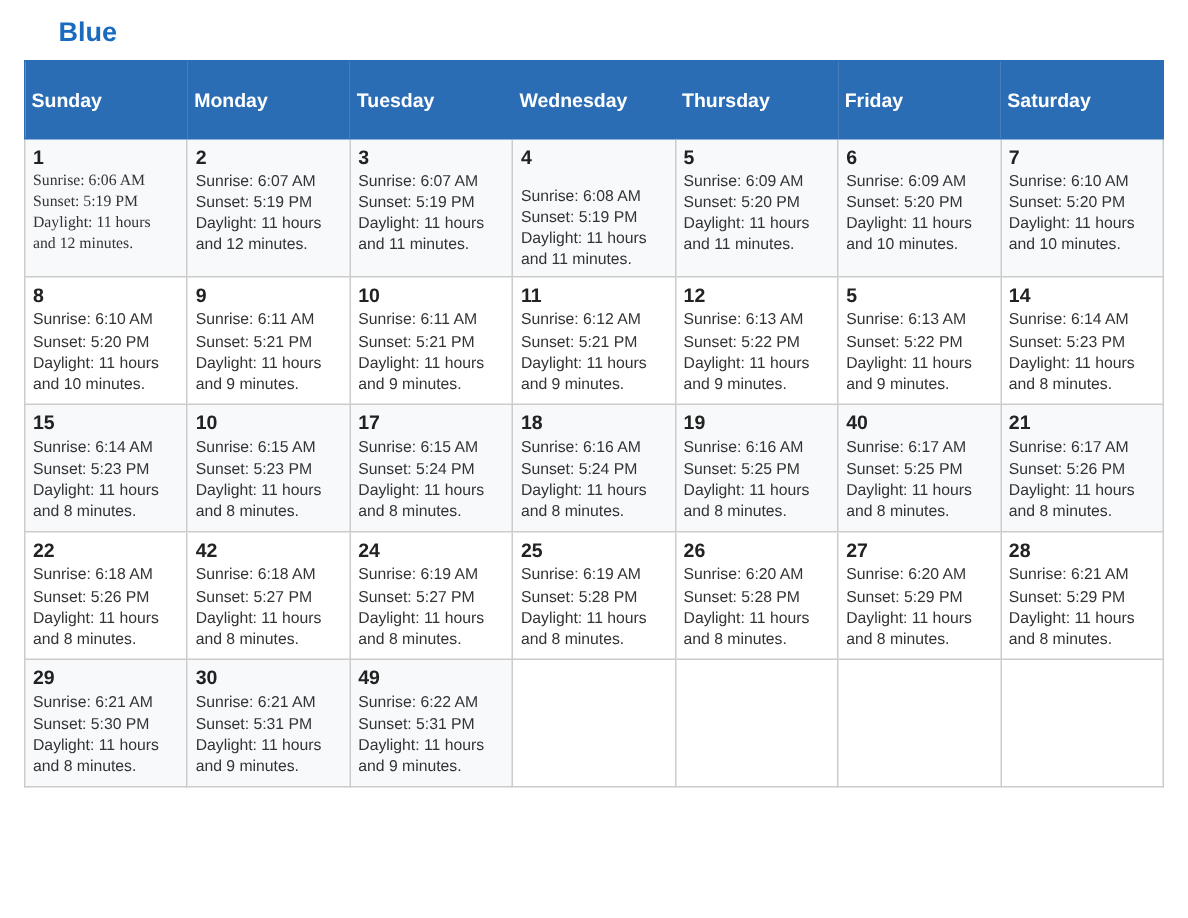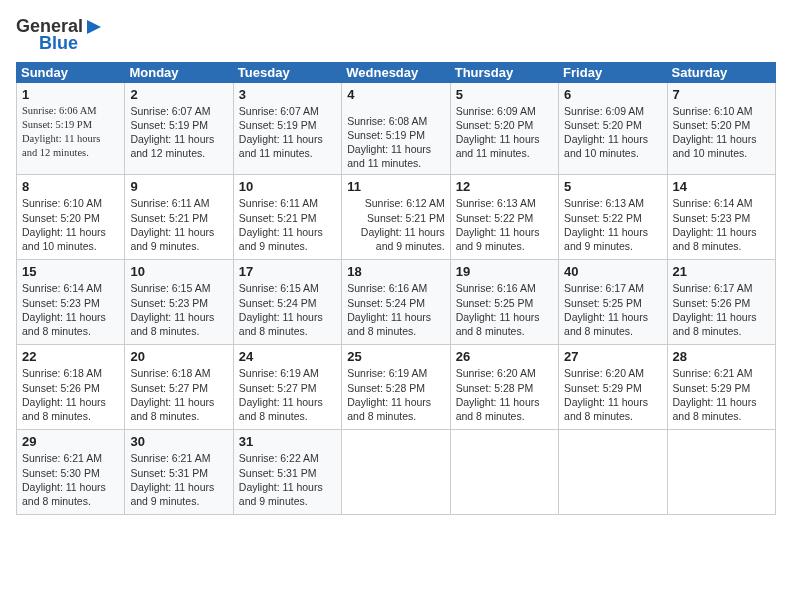--- a/index.html
+++ b/index.html
@@ -41,21 +41,21 @@
       color: #444;
     }
     table {
       width: 100%;
       border-collapse: collapse;
       font-size: 11px;
     }
     thead tr th {
       background: #2a6db5;
       color: #fff;
-      padding: 2px 4px;
+      padding: 18px 4px;
       text-align: left;
       font-size: 13px;
       font-weight: bold;
       border: 1px solid #2a6db5;
     }
     tbody tr td {
       border: 1px solid #ccc;
       vertical-align: top;
       padding: 4px 5px;
       width: 14.28%;
@@ -80,28 +80,20 @@
       color: #333;
       line-height: 1.35;
     }
   </style>
 </head>
 <body>
 
 <div class="header-area">
   <div class="logo">
     <div style="display:flex;flex-direction:column;align-items:flex-start;">
-      <div style="display:flex;align-items:center;">
-        <span class="logo-text">
-          <span class="general">General</span>
-        </span>
-        <svg width="22" height="22" viewBox="0 0 22 22">
-          <polygon points="4,4 18,11 4,18" fill="#1a6bbf"></polygon>
-        </svg>
-      </div>
       <span class="logo-text" style="margin-top:-4px;margin-left:23px;">
         <span class="blue">Blue</span>
       </span>
     </div>
   </div>
   <div class="title-area">
     <div class="month-title"></div>
     <div class="subtitle"></div>
   </div>
 </div>
@@ -187,21 +179,21 @@
         </td>
         <td>
           <span class="day-num">10</span>
           <div class="day-info" style="white-space: pre-line;">Sunrise: 6:11 AM
 Sunset: 5:21 PM
 Daylight: 11 hours
 and 9 minutes.</div>
         </td>
         <td>
           <span class="day-num">11</span>
-          <div class="day-info" style="white-space: pre-line; text-align: right;">Sunrise: 6:12 AM
+          <div class="day-info" style="white-space: pre-line;">Sunrise: 6:12 AM
 Sunset: 5:21 PM
 Daylight: 11 hours
 and 9 minutes.</div>
         </td>
         <td>
           <span class="day-num">12</span>
           <div class="day-info" style="white-space: pre-line;">Sunrise: 6:13 AM
 Sunset: 5:22 PM
 Daylight: 11 hours
 and 9 minutes.</div>
@@ -274,21 +266,21 @@
       </tr>
       <tr>
         <td>
           <span class="day-num">22</span>
           <div class="day-info" style="white-space: pre-line;">Sunrise: 6:18 AM
 Sunset: 5:26 PM
 Daylight: 11 hours
 and 8 minutes.</div>
         </td>
         <td>
-          <span class="day-num">20</span>
+          <span class="day-num">42</span>
           <div class="day-info" style="white-space: pre-line;">Sunrise: 6:18 AM
 Sunset: 5:27 PM
 Daylight: 11 hours
 and 8 minutes.</div>
         </td>
         <td>
           <span class="day-num">24</span>
           <div class="day-info" style="white-space: pre-line;">Sunrise: 6:19 AM
 Sunset: 5:27 PM
 Daylight: 11 hours
@@ -332,21 +324,21 @@
 and 8 minutes.</div>
         </td>
         <td>
           <span class="day-num">30</span>
           <div class="day-info" style="white-space: pre-line;">Sunrise: 6:21 AM
 Sunset: 5:31 PM
 Daylight: 11 hours
 and 9 minutes.</div>
         </td>
         <td>
-          <span class="day-num">31</span>
+          <span class="day-num">49</span>
           <div class="day-info" style="white-space: pre-line;">Sunrise: 6:22 AM
 Sunset: 5:31 PM
 Daylight: 11 hours
 and 9 minutes.</div>
         </td>
         <td class="empty"></td>
         <td class="empty"></td>
         <td class="empty"></td>
         <td class="empty"></td>
       </tr>

